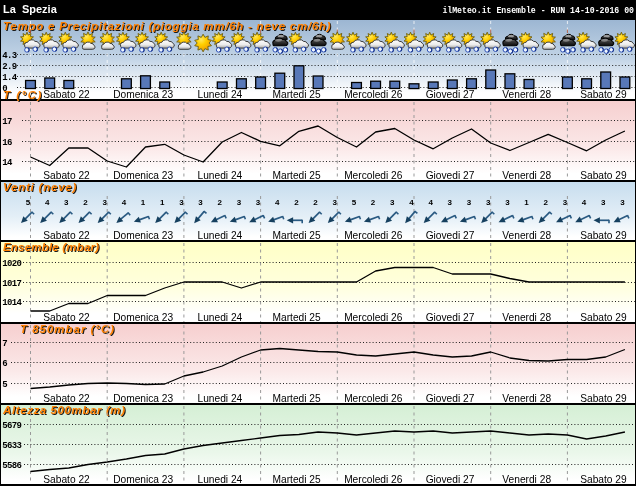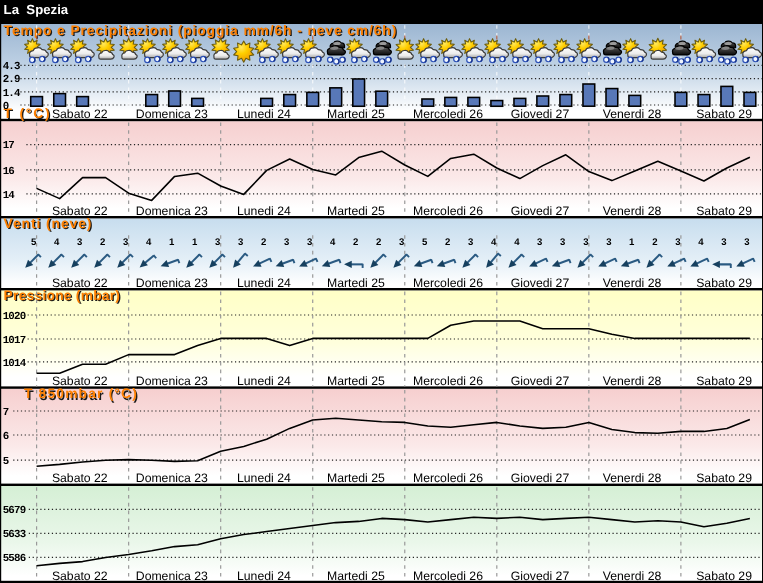--- a/index.html
+++ b/index.html
@@ -1,46 +1,48 @@
 <!DOCTYPE html>
 <html><head><meta charset="utf-8">
 <style>
  html,body{margin:0;padding:0;background:#fff;}
  #wrap{position:relative;width:636px;height:486px;overflow:hidden;background:#fff;
    font-family:"Liberation Sans",sans-serif;}
  .abs{position:absolute;}
  .hdr{position:absolute;left:3px;font-weight:bold;font-size:11.5px;
-   color:#ff8000;text-shadow:1px 1px 0 #1a1a1a;white-space:nowrap;}
+   color:#ff8000;text-shadow:1px 1px 0 #1a1a1a;white-space:nowrap;font-style:italic;}
 </style></head>
 <body>
 <div id="wrap">
  <div class="abs" style="left:0;top:0;width:636px;height:20px;background:#000;"></div>
  <div class="abs" style="left:3px;top:2.5px;color:#fff;font-weight:bold;font-size:11px;letter-spacing:0px;">La&nbsp;&nbsp;Spezia</div>
+ <div class="abs" style="right:2px;top:6px;color:#fff;font-family:'Liberation Mono',monospace;font-size:8.2px;font-weight:bold;white-space:nowrap;">ilMeteo.it Ensemble - RUN 14-10-2016 00</div>
 
  <div class="abs" style="left:0;top:20px;width:636px;height:79px;background:linear-gradient(#9cb6d2 0%,#c2d4e6 48%,#ffffff 92%);"></div>
  <div class="abs" style="left:0;top:101px;width:636px;height:79px;background:linear-gradient(#f6cfcf 0%,#fbe9e9 60%,#ffffff 92%);"></div>
  <div class="abs" style="left:0;top:182px;width:636px;height:58px;background:linear-gradient(#c7ddee 0%,#e4eff7 60%,#ffffff 95%);"></div>
  <div class="abs" style="left:0;top:242px;width:636px;height:80px;background:linear-gradient(#ffffc6 0%,#ffffdd 55%,#ffffff 90%);"></div>
  <div class="abs" style="left:0;top:324px;width:636px;height:79px;background:linear-gradient(#f6cfcf 0%,#fbe9e9 60%,#ffffff 92%);"></div>
  <div class="abs" style="left:0;top:405px;width:636px;height:79px;background:linear-gradient(#d5efd5 0%,#eaf7ea 60%,#ffffff 95%);"></div>
 
  <div class="abs" style="left:0;top:99px;width:636px;height:2px;background:#000;"></div>
  <div class="abs" style="left:0;top:180px;width:636px;height:2px;background:#000;"></div>
  <div class="abs" style="left:0;top:240px;width:636px;height:2px;background:#000;"></div>
  <div class="abs" style="left:0;top:322px;width:636px;height:2px;background:#000;"></div>
  <div class="abs" style="left:0;top:403px;width:636px;height:2px;background:#000;"></div>
  <div class="abs" style="left:0;top:484px;width:636px;height:2px;background:#000;"></div>
  <div class="abs" style="left:0;top:0;width:1px;height:486px;background:#000;"></div>
  <div class="abs" style="left:635px;top:0;width:1px;height:486px;background:#000;"></div>
 
  <div class="hdr" style="top:19.5px;letter-spacing:0.76px;">Tempo e Precipitazioni (pioggia mm/6h - neve cm/6h)</div>
  <div class="hdr" style="top:89px;letter-spacing:1.5px;">T (°C)</div>
  <div class="hdr" style="top:180.8px;letter-spacing:0.78px;">Venti (neve)</div>
- <div class="hdr" style="top:240.8px;letter-spacing:0.2px;">Pressione (mbar)</div>
+ <div class="hdr" style="top:240.8px;letter-spacing:0.2px;">Ensemble (mbar)</div>
  <div class="hdr" style="top:322.8px;letter-spacing:0.98px;margin-left:17px;">T 850mbar (°C)</div>
+ <div class="hdr" style="top:403.8px;letter-spacing:0.6px;">Altezza 500mbar (m)</div>
 
  <svg class="abs" style="left:0;top:0;" width="636" height="486" viewBox="0 0 636 486">
  <defs>
 <radialGradient id="sg" cx="38%" cy="30%" r="85%">
  <stop offset="0%" stop-color="#ffe860"></stop>
           <stop offset="35%" stop-color="#ffcf00"></stop>
           <stop offset="100%" stop-color="#e88400"></stop>
 </radialGradient>
 <linearGradient id="cg" x1="0" y1="0" x2="0" y2="1">
  <stop offset="0%" stop-color="#ffffff"></stop>

